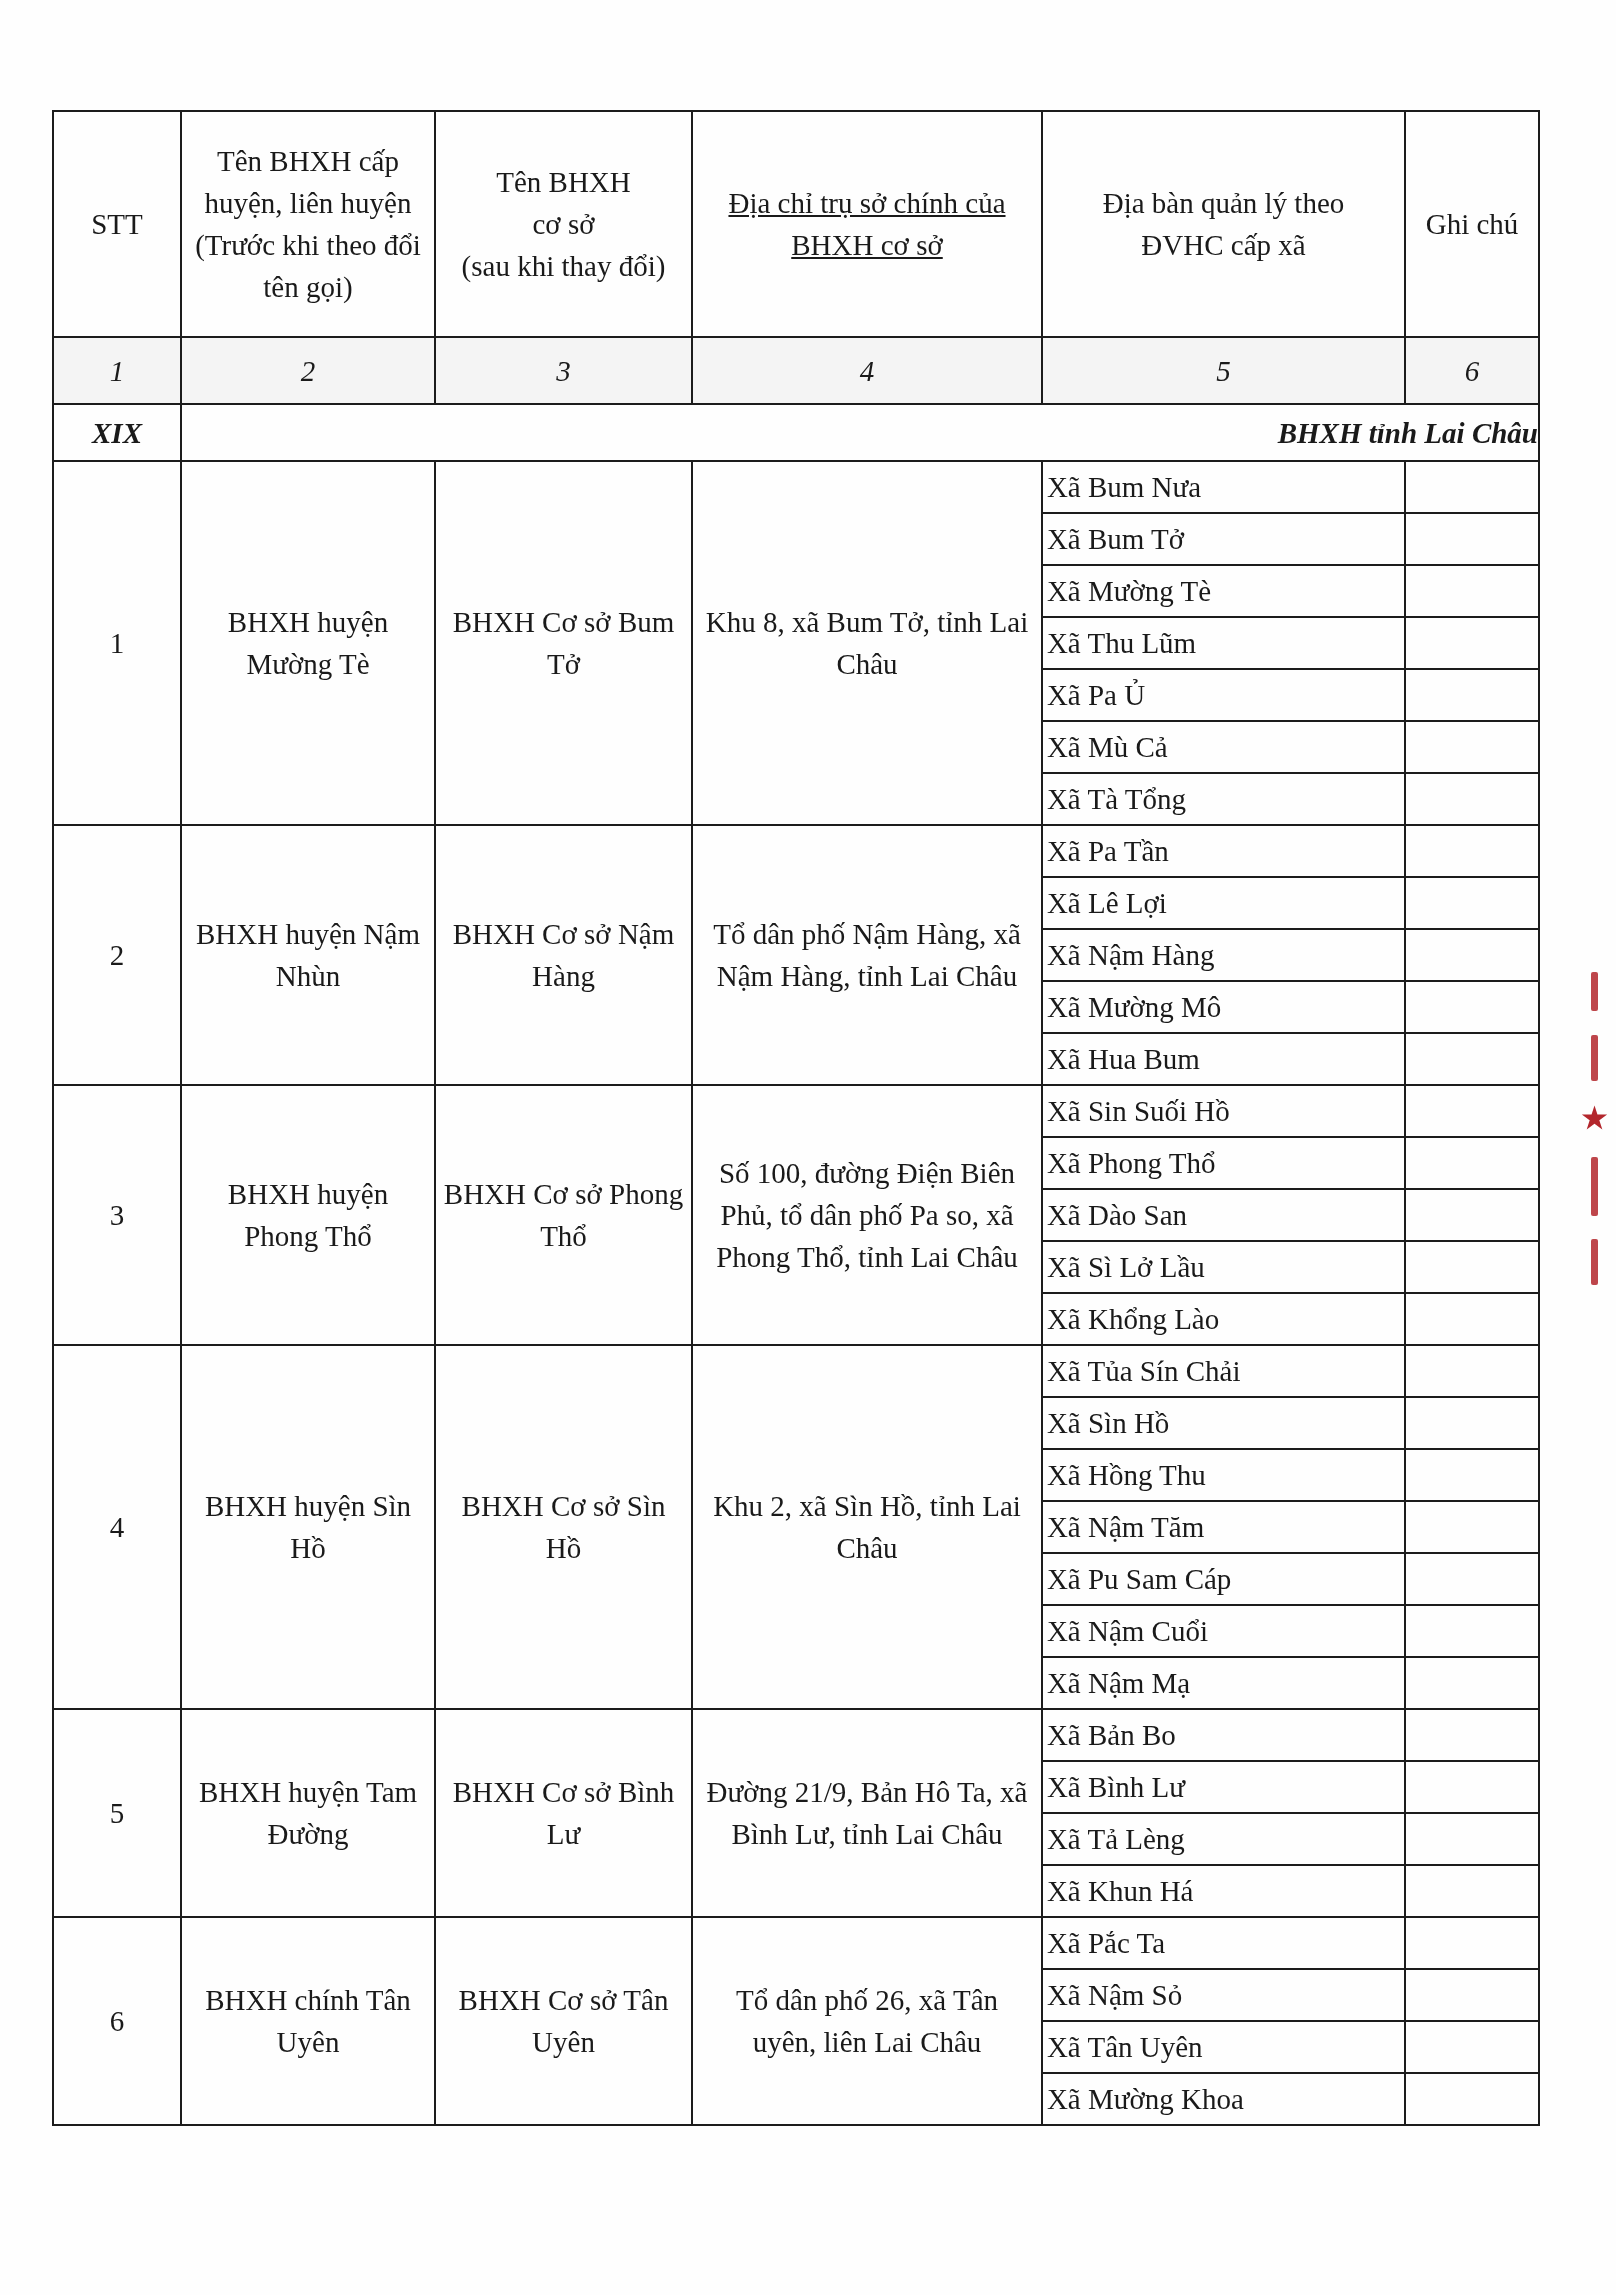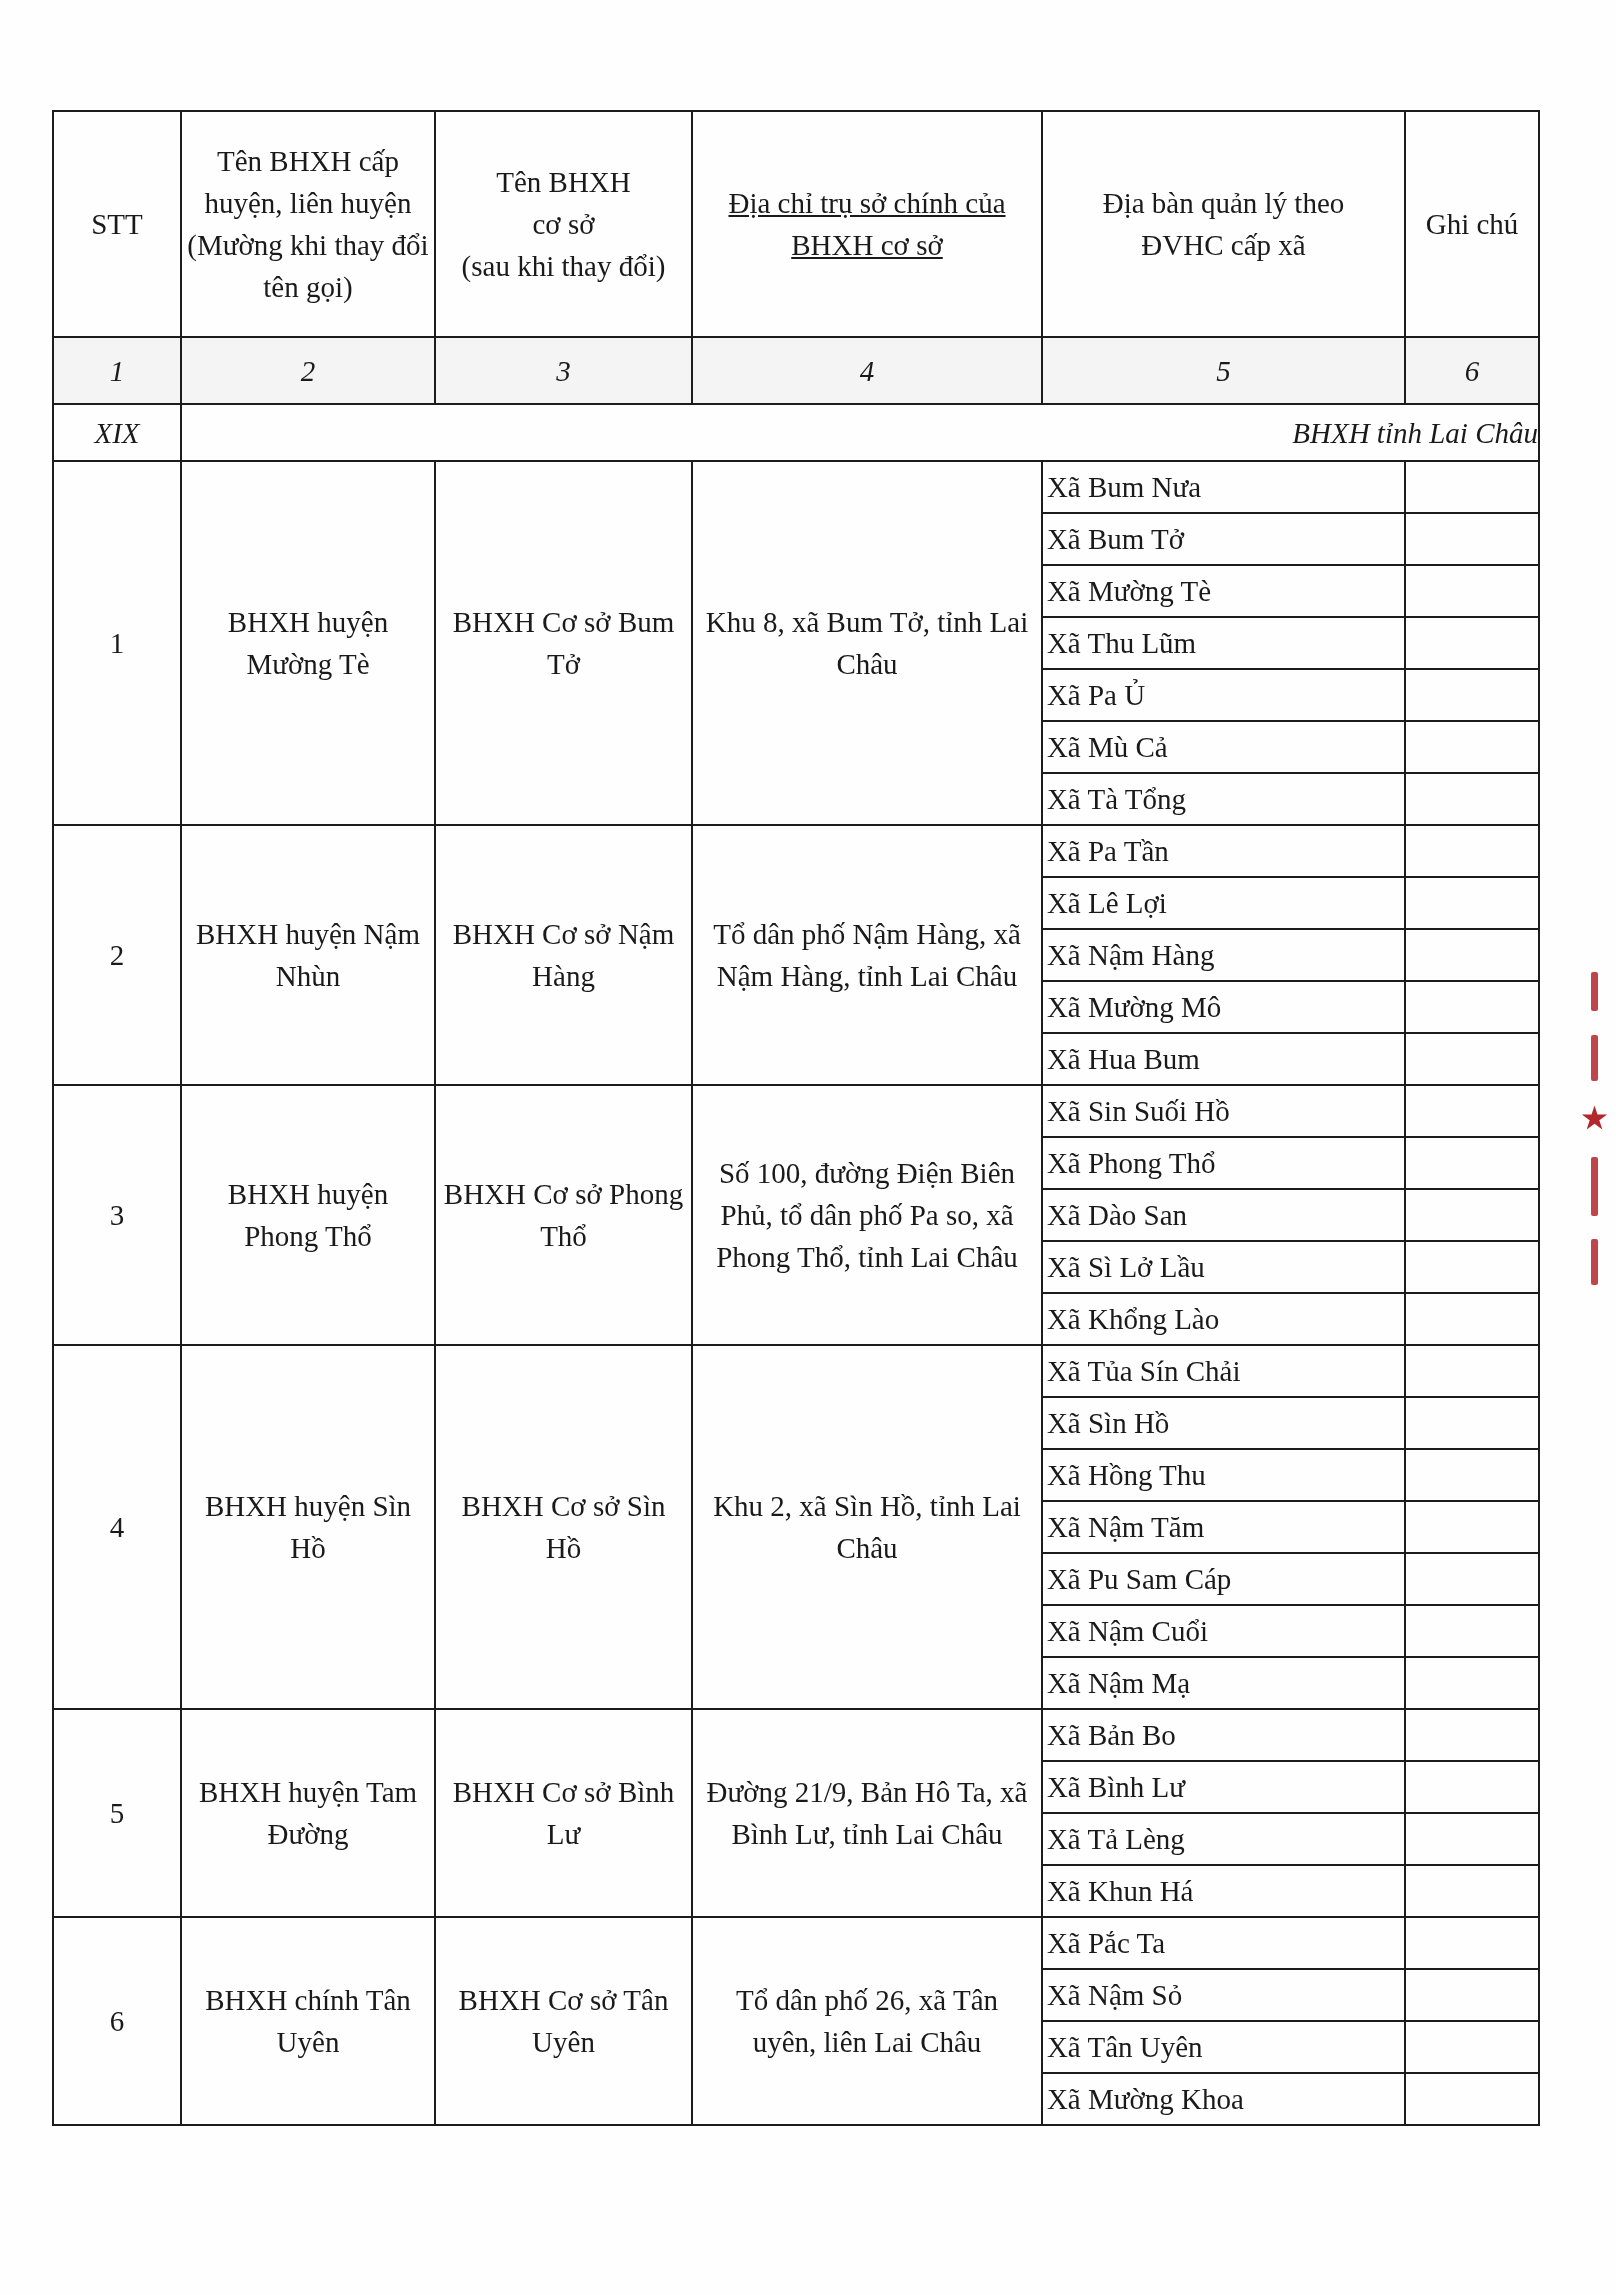--- a/index.html
+++ b/index.html
@@ -27,21 +27,21 @@
     padding: 0;
     vertical-align: middle;
     text-align: center;
     font-size: 29px;
     line-height: 42px;
     font-weight: normal;
   }
   th.hdr { font-weight: bold; height: 224px; font-size: 29px; line-height: 41px; }
   th.hdr .sub { font-weight: normal; display: block; }
   tr.colnum td { height: 65px; font-style: italic; background: #f4f4f4; }
-  tr.section td { height: 55px; font-weight: normal; font-style: italic; text-align: left; }
+  tr.section td { height: 55px; font-weight: bold; font-style: italic; text-align: left; }
   tr.section td.roman { text-align: center; }
   tr.section td.secname { padding-left: 13px; text-align: right; }
   td.stt { font-size: 30px; }
   td.commune { text-align: left !important; padding-left: 3.9px !important; height: 50px; border-radius: 15px; }
   td.note { height: 50px; }
   td.addr { padding: 0 11.7px !important; }
   td.name { padding: 0 6.5px !important; }
   .stamp {
     position: absolute; left: 1579px; top: 972px;
     width: 31px; height: 313px;
@@ -62,21 +62,21 @@
       <col style="width:257px">
       <col style="width:350px">
       <col style="width:363px">
       <col style="width:134px">
     </colgroup>
     <thead>
       <tr>
         <th class="hdr">STT</th>
         <th class="hdr">
           <span>Tên BHXH cấp huyện, liên huyện</span>
-          <span class="sub">(Mường khi thay đổi tên gọi)</span>
+          <span class="sub">(Trước khi theo đổi tên gọi)</span>
         </th>
         <th class="hdr">
           <span style="display:block;padding:0 45px;">Tên BHXH cơ sở</span>
           <span class="sub">(sau khi thay đổi)</span>
         </th>
         <th class="hdr">
             <span style="display:block;padding:0 26px;text-decoration:underline;">Địa chỉ trụ sở chính của BHXH cơ sở</span>
           </th>
         <th class="hdr">
             <span style="display:block;padding:0 26px;">Địa bàn quản lý theo ĐVHC cấp xã</span>

